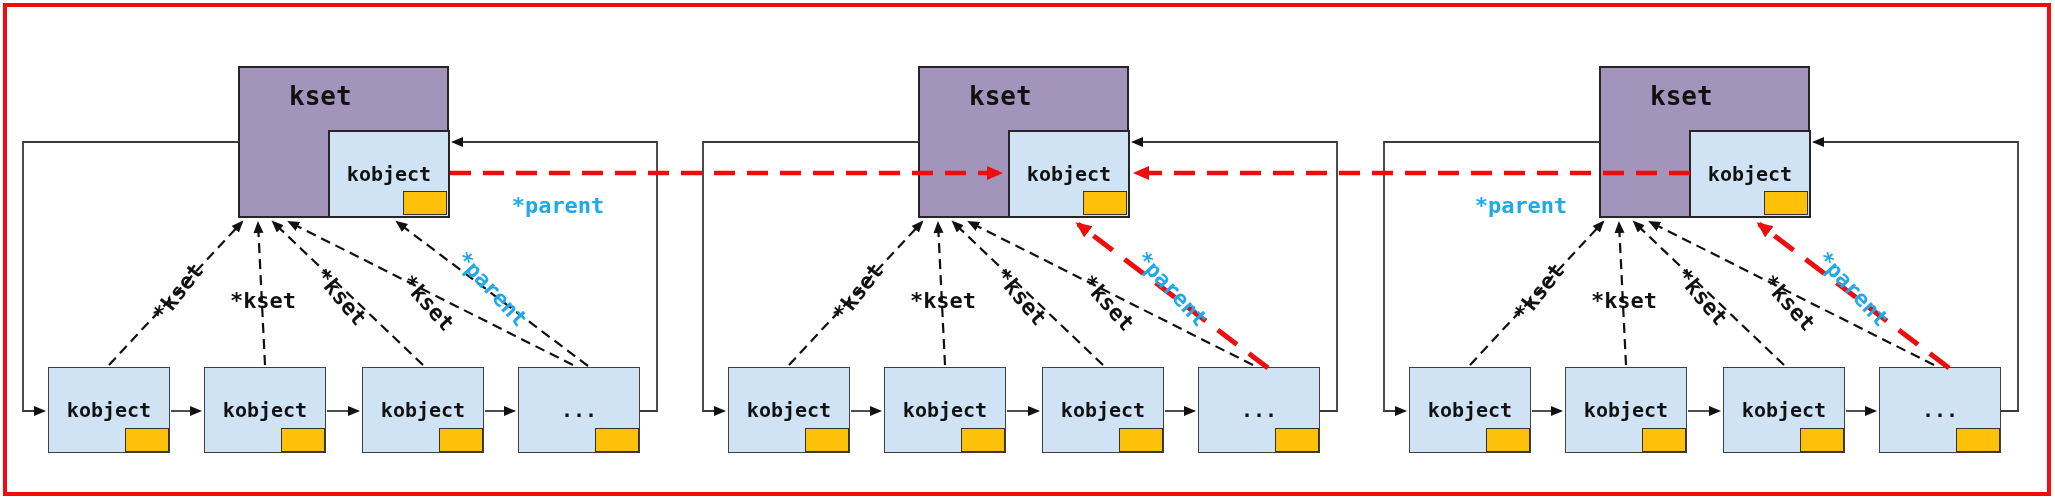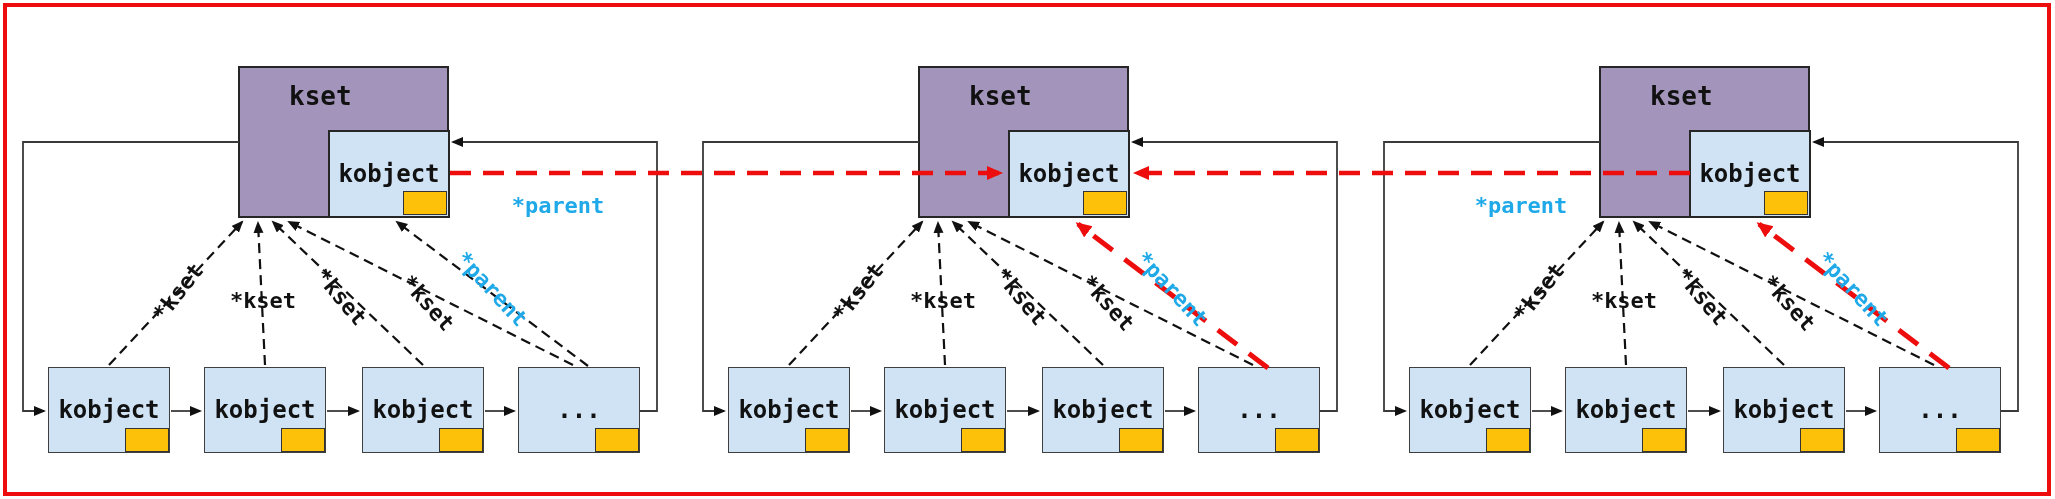--- a/index.html
+++ b/index.html
@@ -31,21 +31,21 @@
     box-sizing:border-box;background:#cfe3f4;border:2px solid #262626;
     display:flex;align-items:center;justify-content:center;
   }
   .member{
     position:absolute;top:367px;width:122px;height:86px;
     box-sizing:border-box;background:#cfe3f4;border:1.5px solid #3f3f3f;
     display:flex;align-items:center;justify-content:center;
   }
   .m1{left:48px;} .m2{left:204px;} .m3{left:362px;} .m4{left:518px;}
   .box-label{
-    font-size:24px;font-weight:bold;color:#111;white-space:nowrap;
+    font-size:20px;font-weight:bold;color:#111;white-space:nowrap;
   }
   .orange{
     position:absolute;right:0px;bottom:0px;width:44px;height:24px;
     box-sizing:border-box;background:#fec10a;border:1.5px solid #333;
   }
   .ptr{
     position:absolute;z-index:3;
     font-size:22px;font-weight:bold;color:#111;white-space:nowrap;
     transform:translate(-50%,-50%) rotate(var(--r,0deg));
   }

